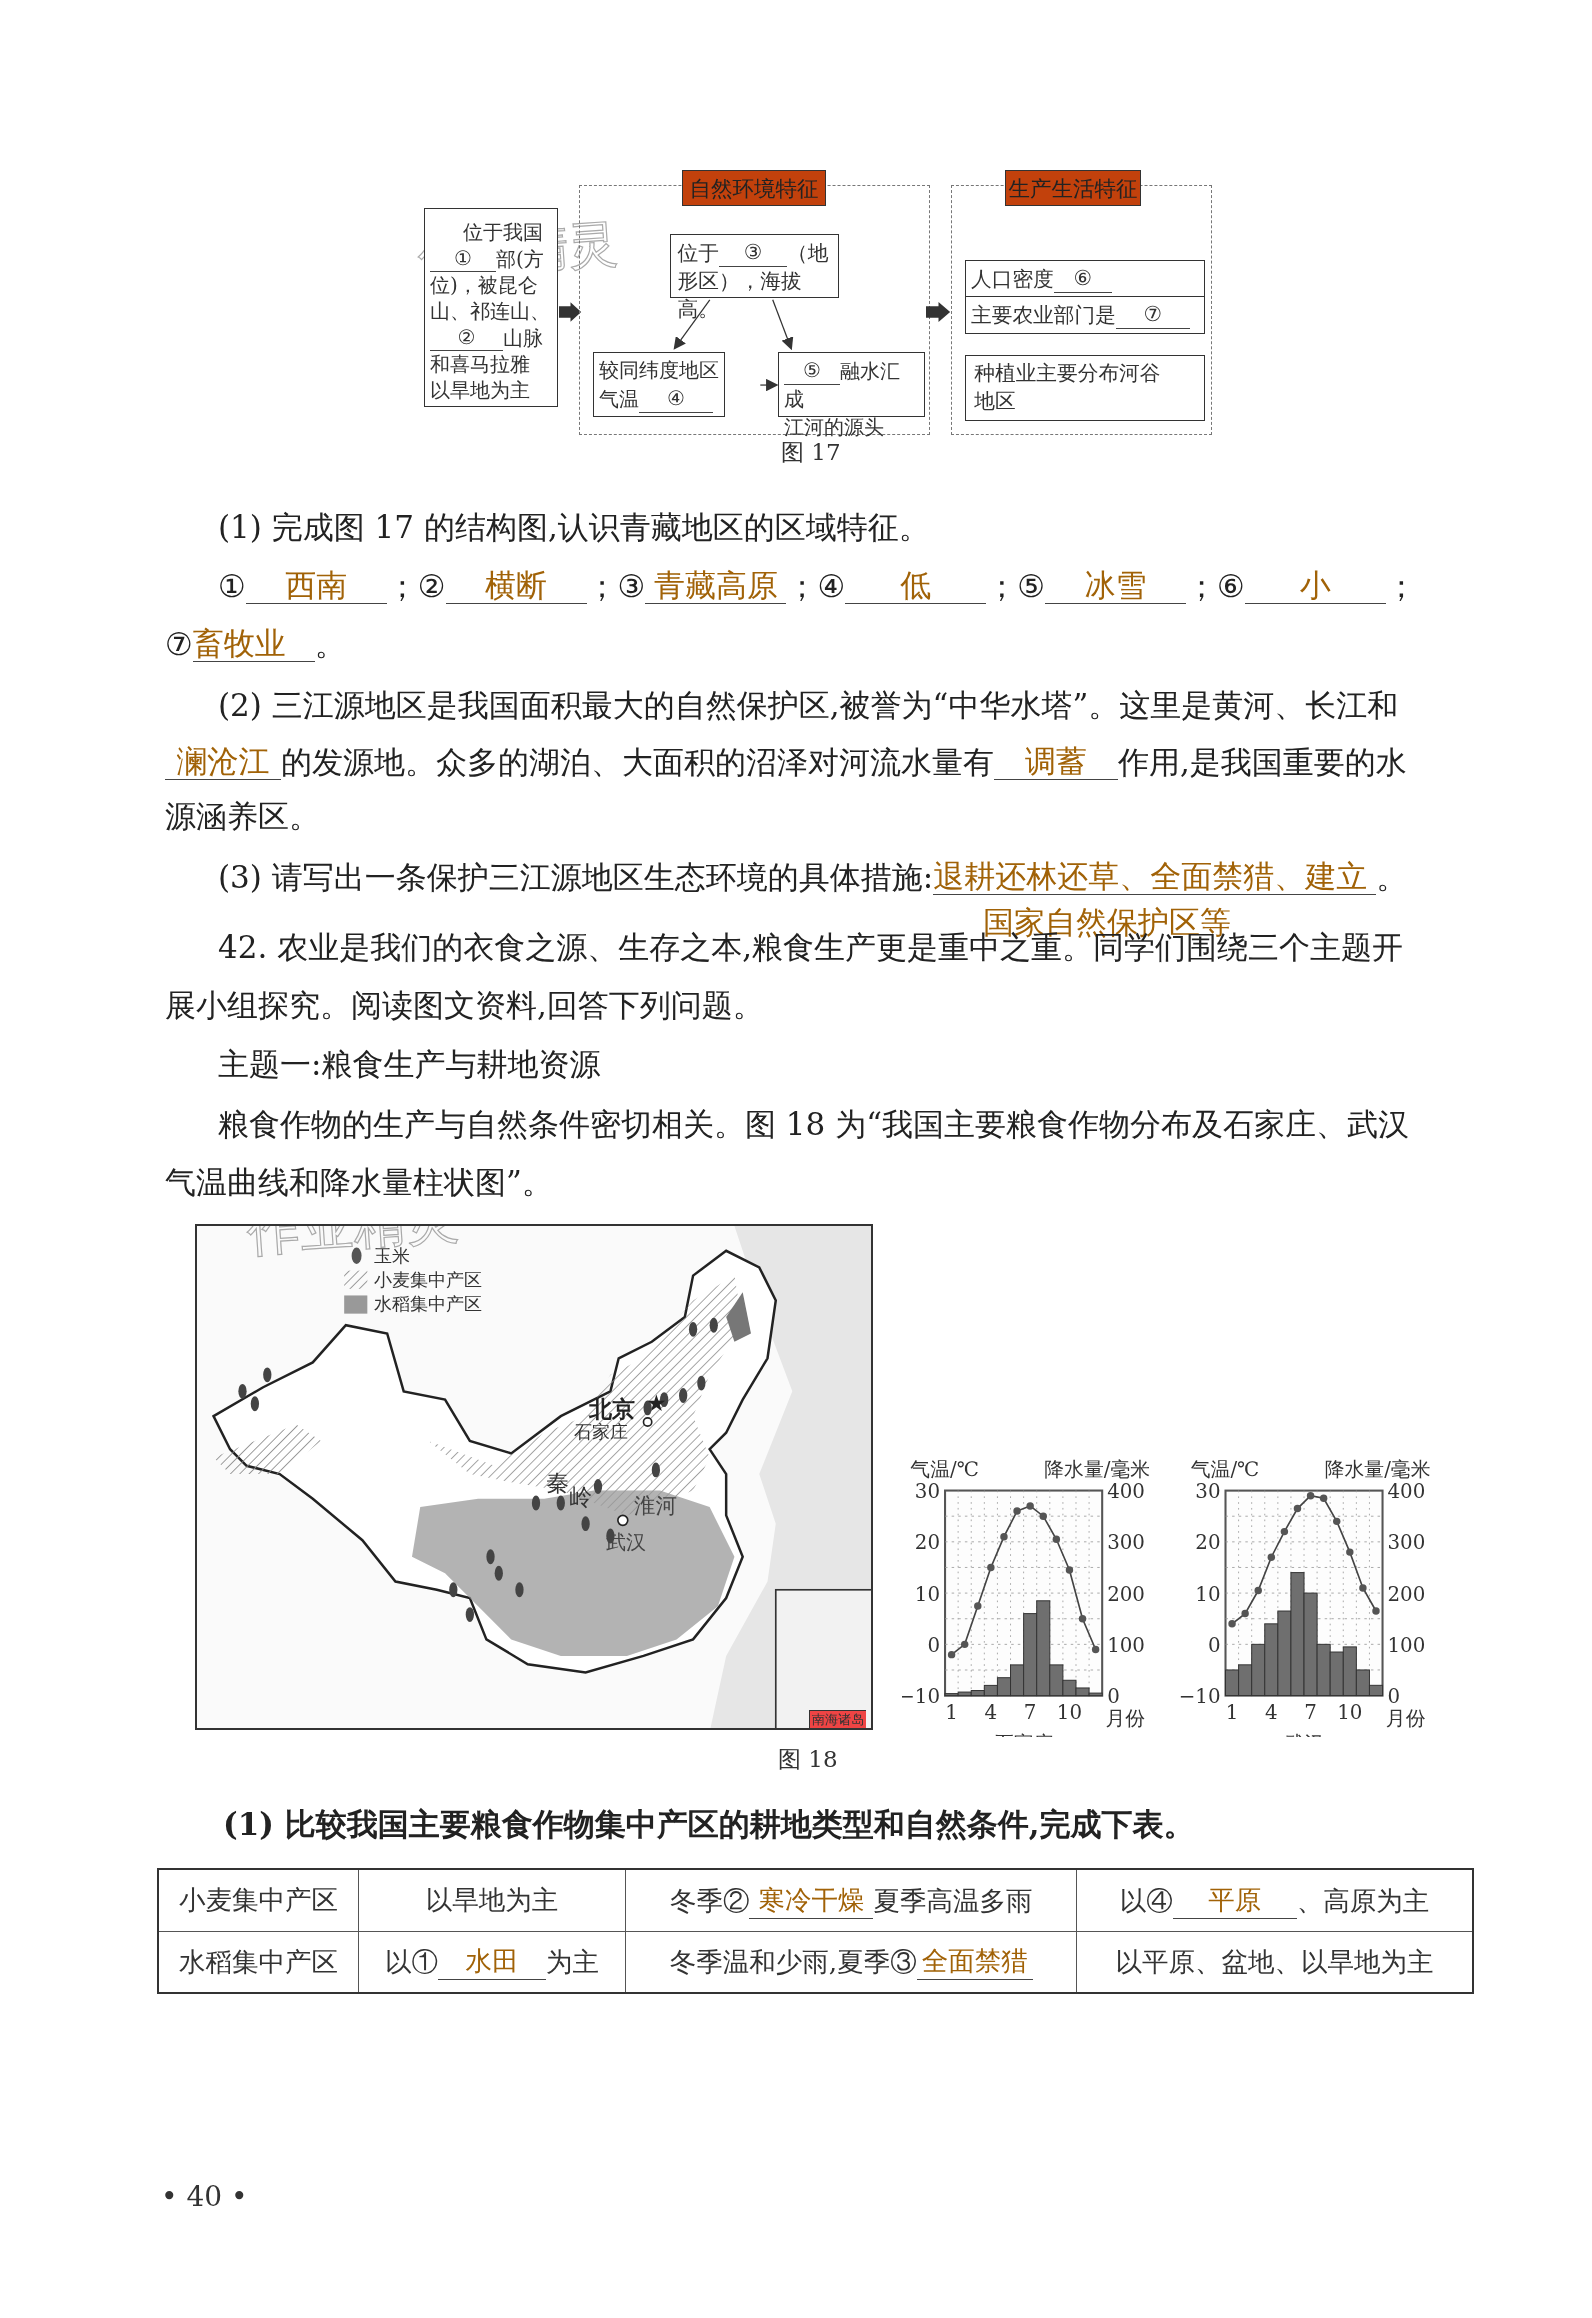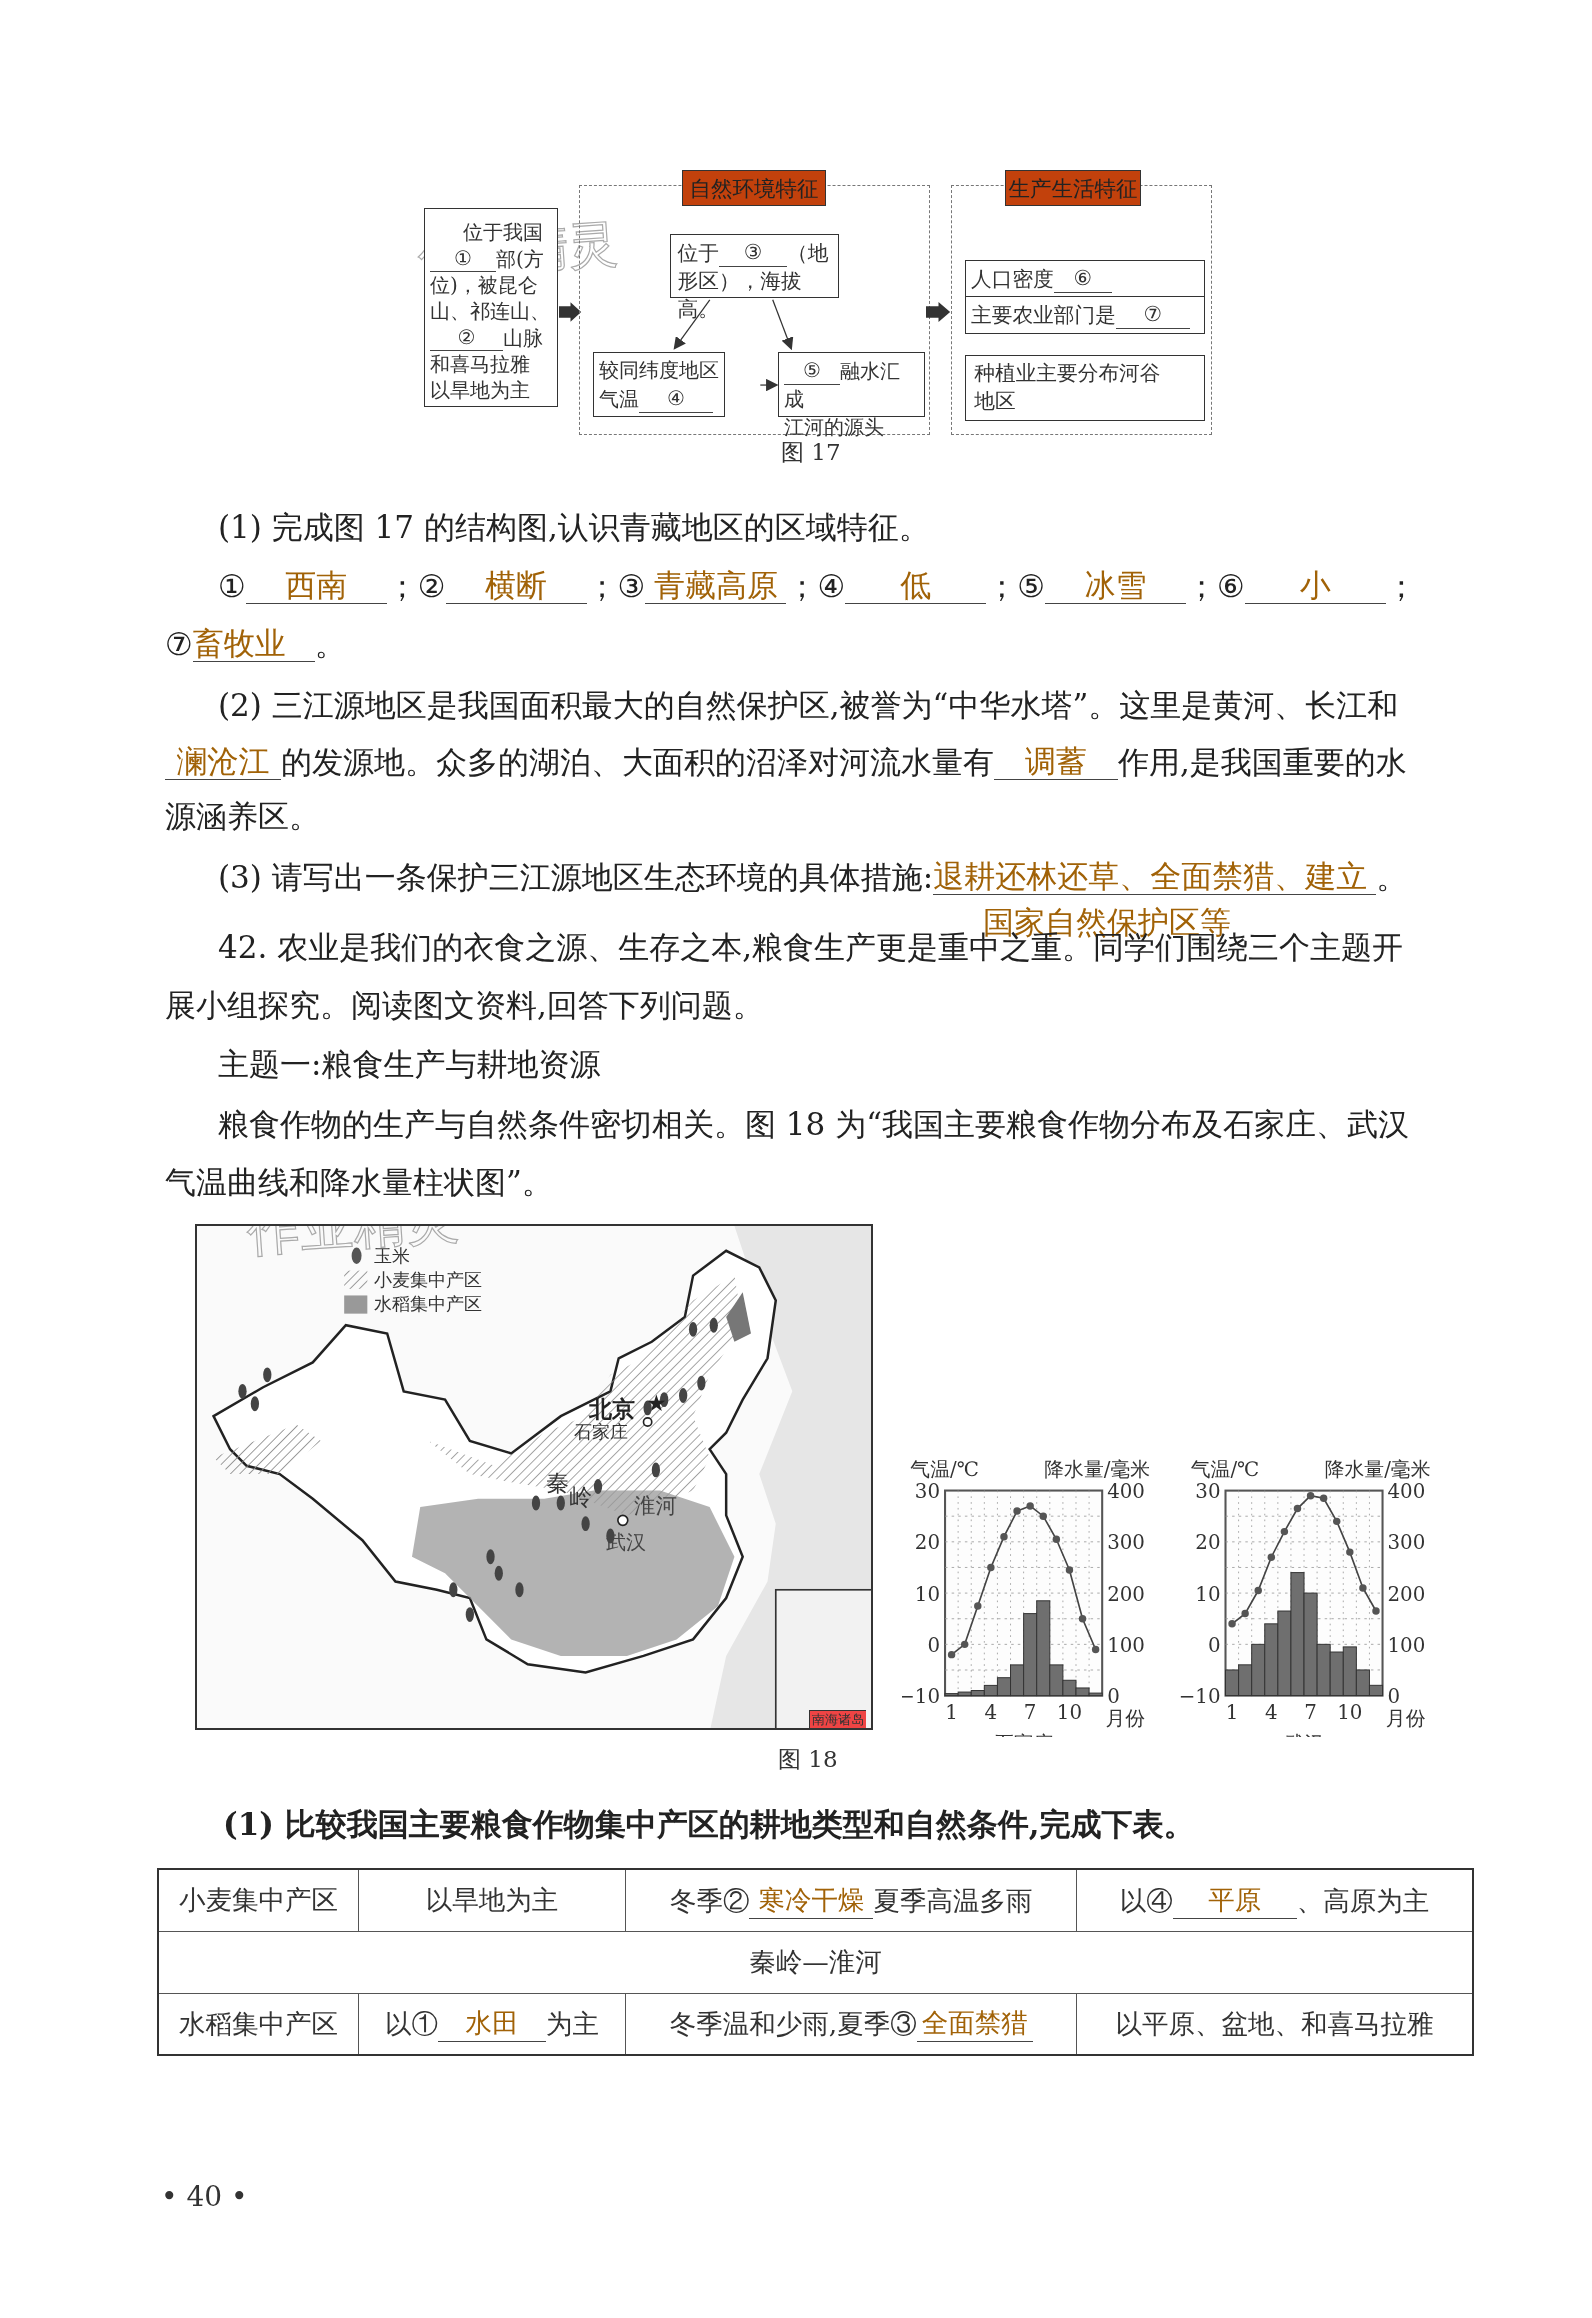--- a/index.html
+++ b/index.html
@@ -329,27 +329,24 @@
 
 <table class="grid" style="left:157px;top:1868px;width:1317px;border:2.5px solid #333;">
   <tbody>
   <tr style="height:62px">
     <td>小麦集中产区</td>
     <td>以旱地为主</td>
     <td><span>冬季②</span><span class="blank ans" style="width:124px">寒冷干燥</span><span>夏季高温多雨</span></td>
     <td><span>以④</span><span class="blank ans" style="width:124px">平原</span><span>、高原为主</span></td>
   </tr>
   <tr style="height:62px">
-    <td colspan="4">秦岭—淮河</td>
-  </tr>
-  <tr style="height:62px">
     <td>水稻集中产区</td>
     <td><span>以①</span><span class="blank ans" style="width:108px">水田</span><span>为主</span></td>
     <td><span>冬季温和少雨,夏季③</span><span class="blank ans" style="width:116px">全面禁猎</span></td>
-    <td>以平原、盆地、和喜马拉雅</td>
+    <td>以平原、盆地、以旱地为主</td>
   </tr>
 </tbody>
   </table>
 
 <div class="abs" style="left:161px;top:2180px;font-size:28px;color:#333;">
   <span>• </span><span>40</span><span> •</span>
 </div>
 
 
 </body></html>

